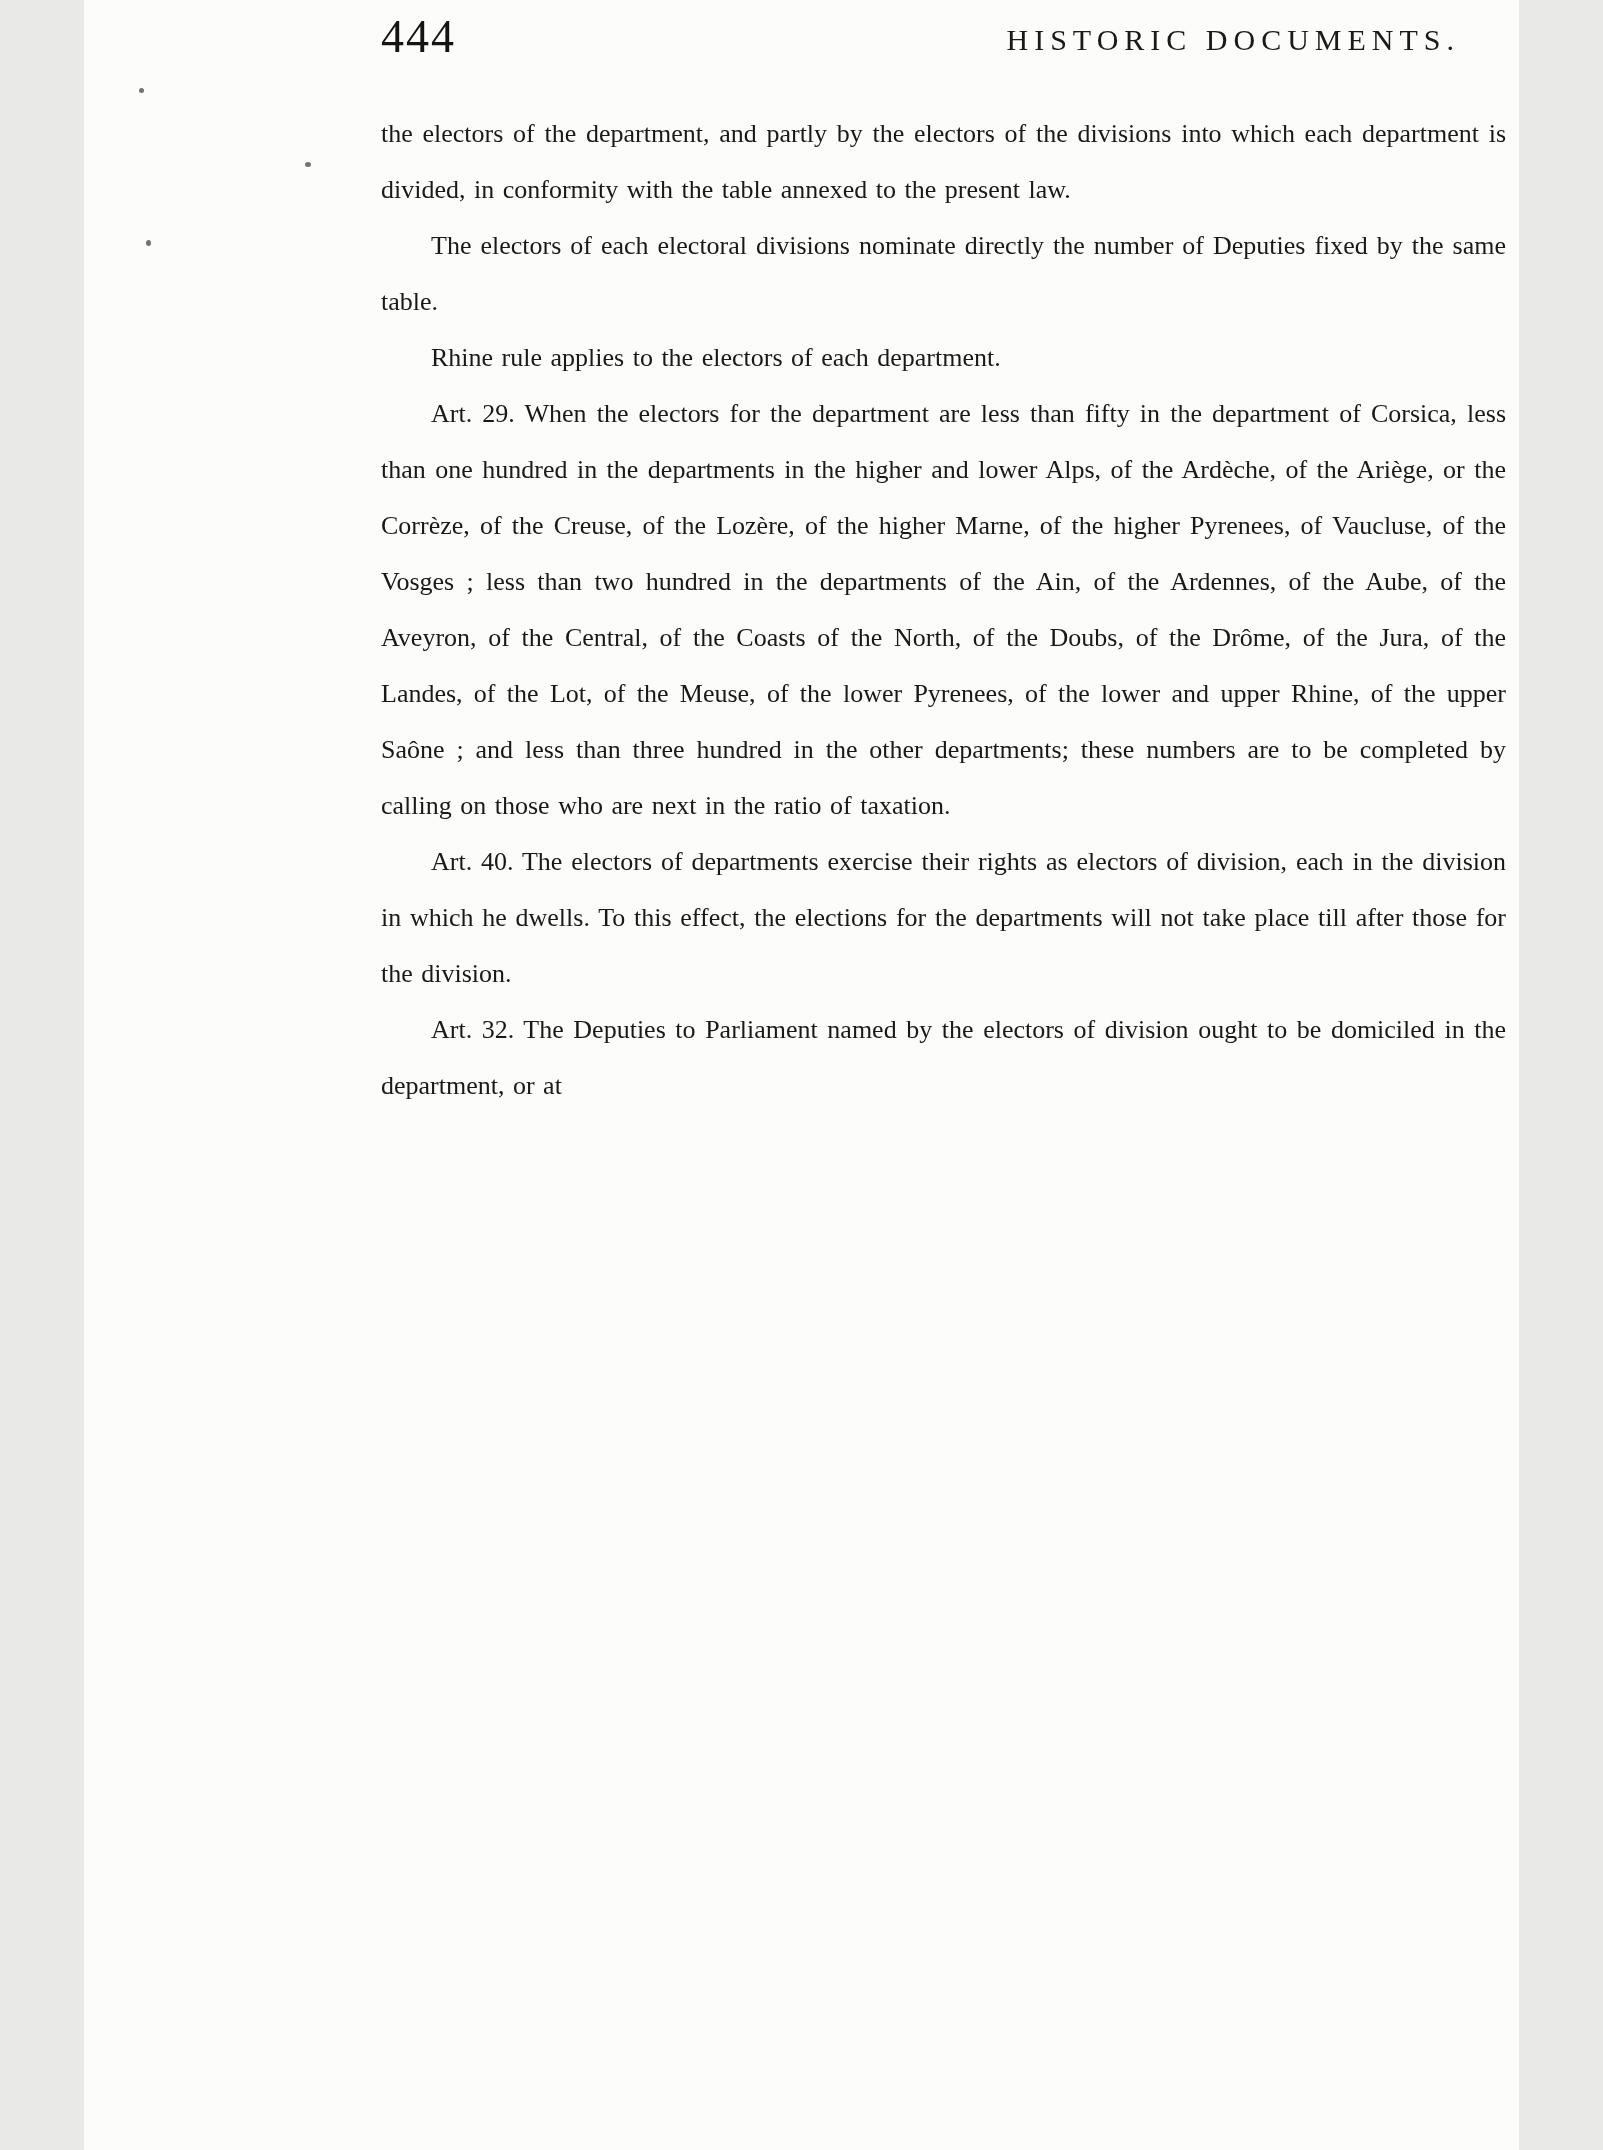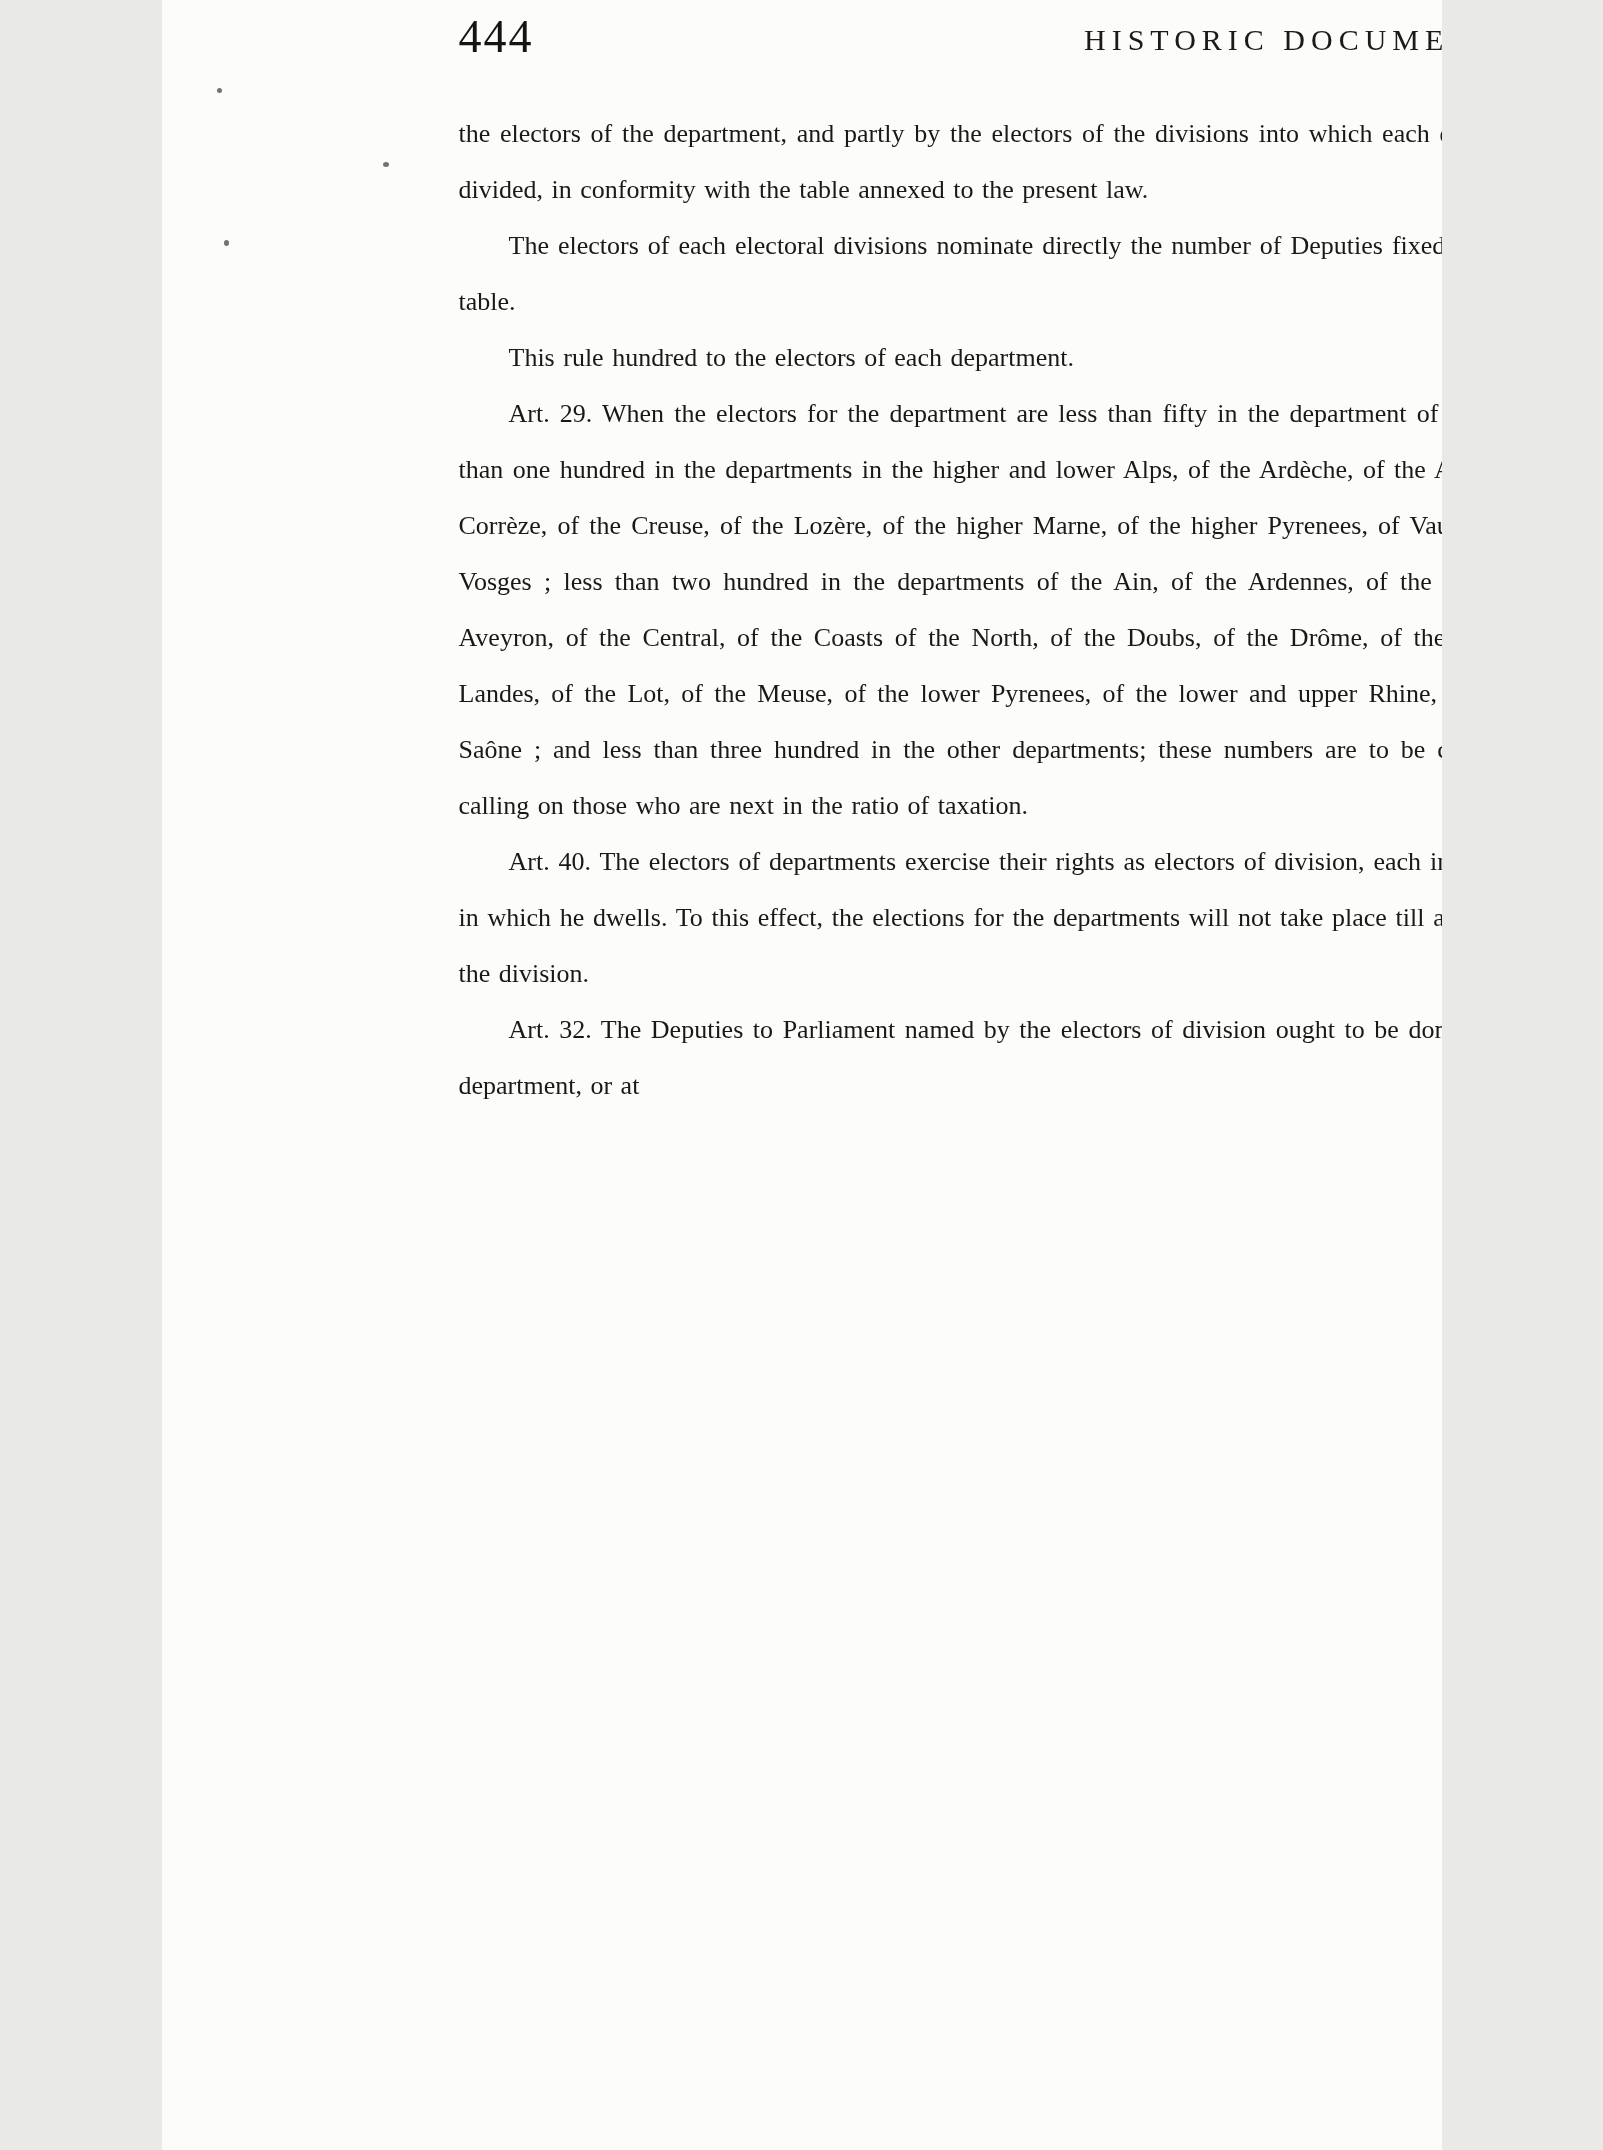--- a/index.html
+++ b/index.html
@@ -2,21 +2,21 @@
 <html><head>
 <meta charset="utf-8">
 <style>
   html, body {
     margin: 0;
     padding: 0;
     background: #e9e9e7;
   }
   .page {
     position: relative;
-    width: 1280px;
+    width: 1435px;
     height: 2150px;
     margin: 0 auto;
     background: #fcfcfa;
     overflow: hidden;
     font-family: "Liberation Serif", serif;
     color: #181715;
   }
 
   
   .header-row {
@@ -136,21 +136,21 @@
 <div class="page">
 
   <div class="header-row">
     <span class="page-number">444</span>
     <span class="running-title">HISTORIC DOCUMENTS.</span>
   </div>
 
   <div class="text-block">
     <p>the electors of the department, and partly by the electors of the divisions into which each department is divided, in conformity with the table annexed to the present law.</p>
     <p class="indent">The electors of each electoral divisions nominate directly the number of Deputies fixed by the same table.</p>
-    <p class="indent">This rule hundred to the electors of each department.</p>
+    <p class="indent">Rhine rule applies to the electors of each department.</p>
     <p class="indent">Art. 29. When the electors for the department are less than fifty in the department of Corsica, less than one hundred in the departments in the higher and lower Alps, of the Ardèche, of the Ariège, or the Corrèze, of the Creuse, of the Lozère, of the higher Marne, of the higher Pyrenees, of Vaucluse, of the Vosges ; less than two hundred in the departments of the Ain, of the Ardennes, of the Aube, of the Aveyron, of the Central, of the Coasts of the North, of the Doubs, of the Drôme, of the Jura, of the Landes, of the Lot, of the Meuse, of the lower Pyrenees, of the lower and upper Rhine, of the upper Saône ; and less than three hundred in the other departments; these numbers are to be completed by calling on those who are next in the ratio of taxation.</p>
     <p class="indent">Art. 40. The electors of departments exercise their rights as electors of division, each in the division in which he dwells. To this effect, the elections for the departments will not take place till after those for the division.</p>
     <p class="indent">Art. 32. The Deputies to Parliament named by the electors of division ought to be domiciled in the department, or at</p>
   </div>
 
   <div class="artifact a-stroke"></div>
   <div class="artifact a-arrow"></div>
   <div class="artifact a-blob-textured"></div>
   <div class="artifact a-bar-solid"></div>
   <div class="artifact a-bar-comma"></div>

